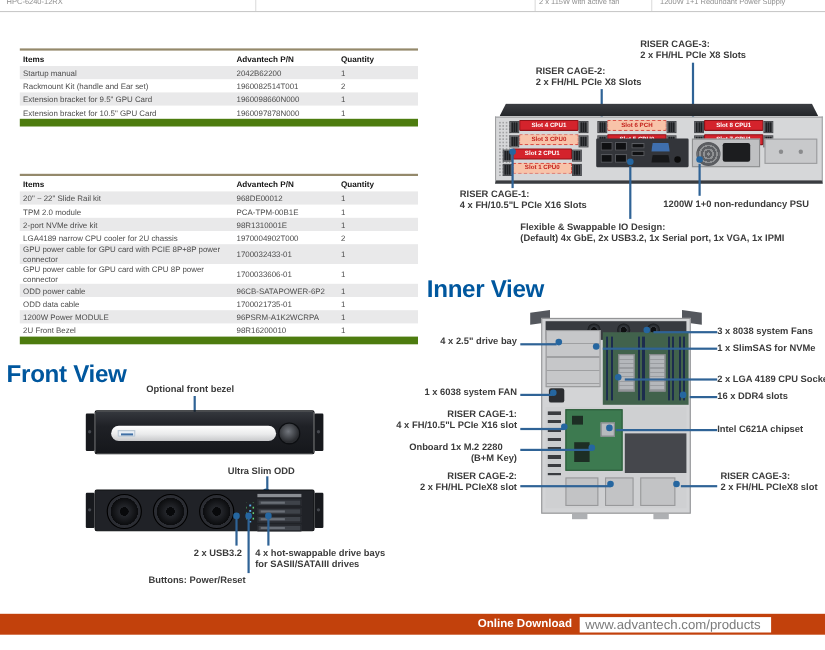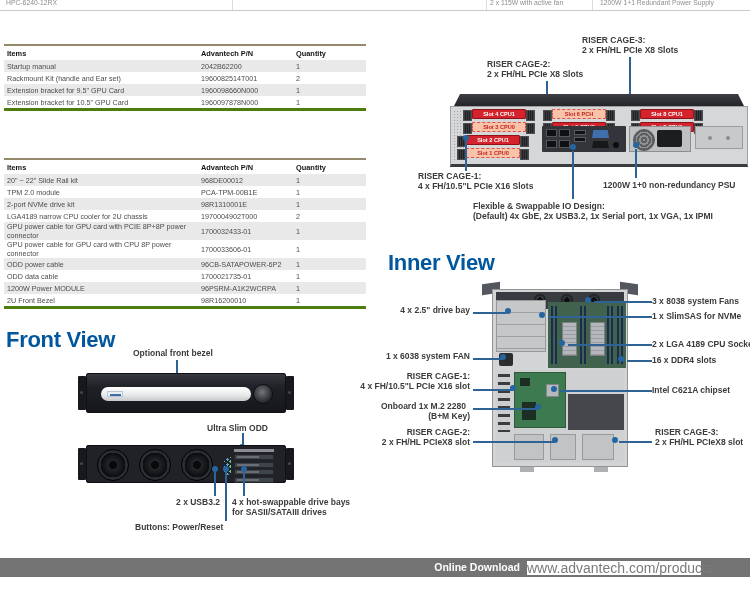--- a/index.html
+++ b/index.html
@@ -11,21 +11,21 @@
   .lbl.r{text-align:right}
   .vline{position:absolute;width:1.5px;background:#2f6396}
   .hline{position:absolute;height:1.5px;background:#2f6396}
   .dot{position:absolute;width:6px;height:6px;border-radius:50%;background:#2566a0}
   
   .top-strip{position:absolute;left:0;top:0;width:750px;height:10px;border-bottom:1px solid #c9c9c9;
              overflow:hidden;font-size:6.8px;color:#8e8e8e}
   .ts-t{position:absolute;top:-1px;white-space:nowrap}
   .ts-div{position:absolute;top:0;height:10px;width:1px;background:#dcdcdc}
   
-  .tbl{position:absolute;left:4px;width:362px;border-bottom:3px solid #4d7c0f}
+  .tbl{position:absolute;left:18px;width:362px;border-bottom:7px solid #4d7c0f}
   .thead{display:flex;border-top:2px solid #94896b;padding:3px 0 2px;font-weight:bold;font-size:7.4px;color:#141414}
   .trow{display:flex;align-items:center;font-size:7.2px;color:#4c4c4c;min-height:12px}
   .trow.odd{background:#e9e9ea}
   .tcell{box-sizing:border-box;line-height:1.25}
   .c0{width:197px;padding-left:3px;padding-right:12px}
   .c1{width:95px}
   .c2{width:70px}
   
   .fc{position:absolute;width:216px}
   .ear{position:absolute;top:3px;width:8px;background:#17191d;border-radius:1px}
@@ -97,24 +97,24 @@
   .iv-bottom{position:absolute;left:496px;top:370px;width:128px;height:92px;background:#cfd0d2}
   .iv-slotcol{position:absolute;left:498px;top:374px;width:12px;height:58px;
               background:repeating-linear-gradient(#3a3c40 0 3px,#caccce 3px 8px)}
   .iv-riser1{position:absolute;left:514px;top:372px;width:52px;height:56px;background:#3d7a50;border:1px solid #2c5a3a;box-sizing:border-box}
   .iv-chipset{position:absolute;left:546px;top:384px;width:13px;height:13px;background:#b7babd;border:1px solid #83868a;box-sizing:border-box}
   .iv-chip{position:absolute;background:#1d2e24}
   .iv-zone3{position:absolute;left:568px;top:394px;width:56px;height:36px;background:#45474c}
   .iv-mod{position:absolute;top:434px;height:26px;background:#c2c3c5;border:1px solid #98999b;box-sizing:border-box}
   .iv-foot{position:absolute;top:467px;width:14px;height:5px;background:#aeb0b3}
   
-  .footer-bar{position:absolute;left:0;top:558px;width:750px;height:19px;background:#737373}
+  .footer-bar{position:absolute;left:0;top:558px;width:750px;height:19px;background:#c2410c}
   .footer-label{position:absolute;left:420px;top:3px;width:100px;text-align:right;color:#fff;font-weight:bold;font-size:10.5px}
   .footer-urlbox{position:absolute;left:527px;top:2.5px;width:174px;height:14px;background:#fff}
-  .footer-urlbox span{display:block;font-size:14px;color:#7b7b7b;line-height:14px;white-space:nowrap}
+  .footer-urlbox span{display:block;font-size:12px;color:#7b7b7b;line-height:14px;padding-left:5px;white-space:nowrap}
 </style>
 </head>
 <body>
 
 <div class="page">
 
   <div class="top-strip">
     <span class="ts-t" style="left:6px">HPC-6240-12RX</span>
     <span class="ts-t" style="left:490px">2 x 115W with active fan</span>
     <span class="ts-t" style="left:600px">1200W 1+1 Redundant Power Supply</span>
@@ -362,21 +362,21 @@
 
   <div class="lbl r" style="right:280px;top:351px">1 x 6038 system FAN</div>
   <div class="hline" style="left:473px;top:358px;width:29px"></div>
   <div class="dot" style="left:500px;top:354px"></div>
 
   <div class="lbl r" style="right:280px;top:371px">RISER CAGE-1:</div>
   <div class="lbl r" style="right:280px;top:381px">4 x FH/10.5"L PCIe X16 slot</div>
   <div class="hline" style="left:473px;top:389px;width:40px"></div>
   <div class="dot" style="left:510px;top:385px"></div>
 
-  <div class="lbl r" style="right:284px;top:401px">Onboard 1x M.2 2280</div>
+  <div class="lbl r" style="right:293px;top:401px">Onboard 1x M.2 2280</div>
   <div class="lbl r" style="right:280px;top:411px">(B+M Key)</div>
   <div class="hline" style="left:473px;top:408px;width:65px"></div>
   <div class="dot" style="left:535px;top:404px"></div>
 
   <div class="lbl r" style="right:280px;top:427px">RISER CAGE-2:</div>
   <div class="lbl r" style="right:280px;top:437px">2 x FH/HL PCIeX8 slot</div>
   <div class="hline" style="left:473px;top:441px;width:82px"></div>
   <div class="dot" style="left:552px;top:437px"></div>
 
   <div class="lbl" style="left:652px;top:296px">3 x 8038 system Fans</div>

